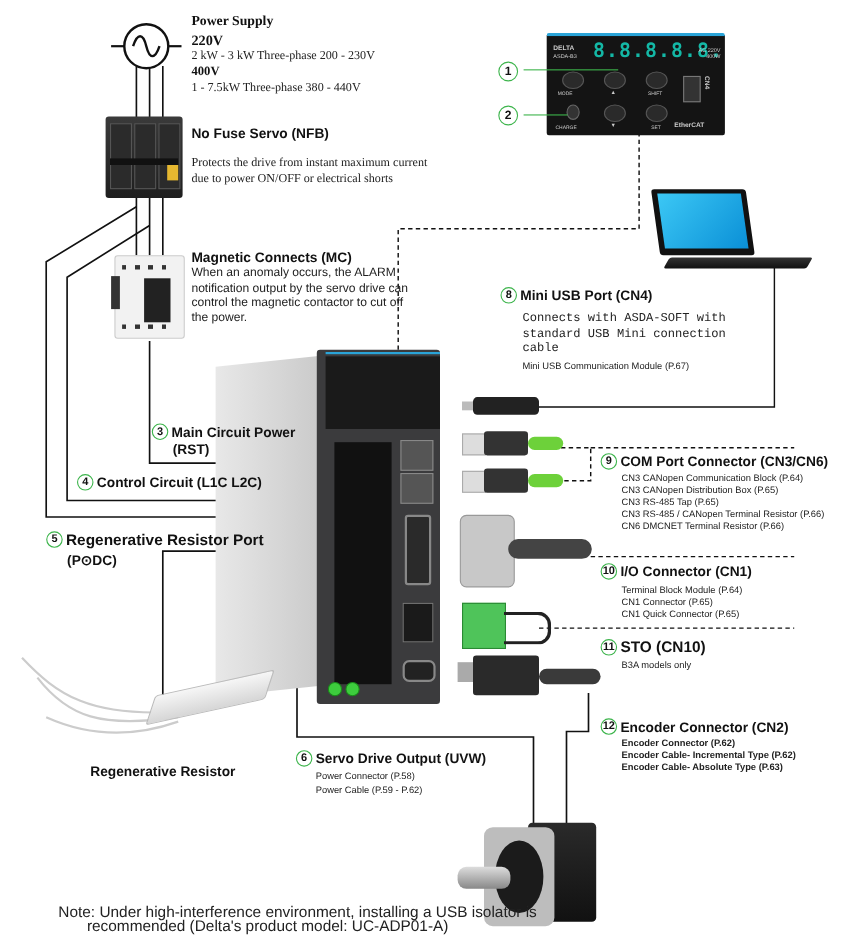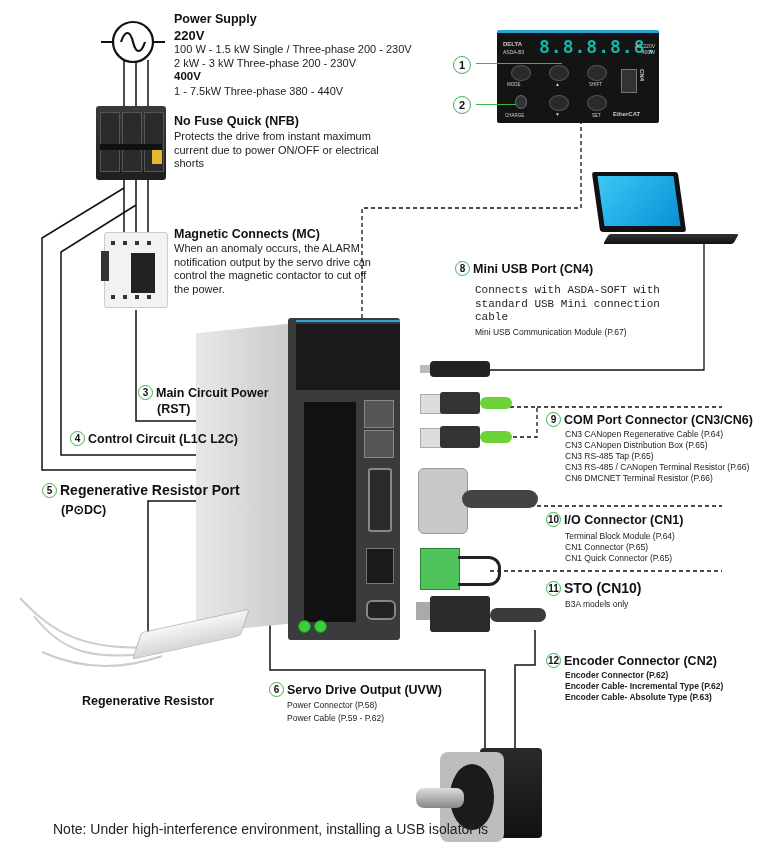--- a/index.html
+++ b/index.html
@@ -54,39 +54,38 @@
   <polyline points="490,370 704,370 704,240" fill="none" stroke="#111" stroke-width="1.3"></polyline>
 
   <polyline points="510,407 537,407 537,437 510,437" fill="none" stroke="#111" stroke-width="1.3" stroke-dasharray="4,3"></polyline>
   <line x1="537" y1="407" x2="722" y2="407" stroke="#111" stroke-width="1.3" stroke-dasharray="4,3"></line>
 
   <line x1="530" y1="506" x2="722" y2="506" stroke="#111" stroke-width="1.3" stroke-dasharray="4,3"></line>
 
   <line x1="490" y1="571" x2="722" y2="571" stroke="#111" stroke-width="1.3" stroke-dasharray="4,3"></line>
 </svg>
 
-<div class="abs" style="left:174px; top:12px;">
+<div class="abs" style="left:174px; top:12px;font-family:Liberation Serif, serif;">
   <div class="h-title">Power Supply</div>
   <div class="h-title" style="font-size:13px; margin-top:2px;">220V</div>
-  <div class="body-txt" style="white-space:nowrap">100 W - 1.5 kW Single / Three-phase 200 - 230V</div>
   <div class="body-txt" style="white-space:nowrap">2 kW - 3 kW Three-phase 200 - 230V</div>
   <div class="h-title" style="font-size:11.5px;">400V</div>
   <div class="body-txt" style="white-space:nowrap; margin-top:3px;">1 - 7.5kW Three-phase 380 - 440V</div>
 </div>
 
 <div class="abs" style="left:96px; top:106px; width:70px; height:74px; background:linear-gradient(#3a3a3a,#1e1e1e); border-radius:3px;">
   <div class="abs" style="left:4px; top:6px; width:18px; height:58px; background:#2b2b2b; border:1px solid #555;"></div>
   <div class="abs" style="left:26px; top:6px; width:18px; height:58px; background:#2b2b2b; border:1px solid #555;"></div>
   <div class="abs" style="left:48px; top:6px; width:18px; height:58px; background:#2b2b2b; border:1px solid #555;"></div>
   <div class="abs" style="left:4px; top:38px; width:62px; height:6px; background:#111;"></div>
   <div class="abs" style="left:56px; top:44px; width:10px; height:14px; background:#e6b830;"></div>
 </div>
 <div class="abs" style="left:174px; top:114px; width:225px;">
-  <div class="h-title">No Fuse Quick (NFB)</div>
-  <div class="body-txt" style="margin-top:2px;">Protects the drive from instant maximum current due to power ON/OFF or electrical shorts</div>
+  <div class="h-title">No Fuse Servo (NFB)</div>
+  <div class="body-txt" style="margin-top:14px;font-family:Liberation Serif, serif;">Protects the drive from instant maximum current due to power ON/OFF or electrical shorts</div>
 </div>
 
 <div class="abs" style="left:104px; top:232px; width:62px; height:74px; background:#f2f2f2; border:1px solid #ccc; border-radius:3px;">
   <div class="abs" style="left:26px; top:20px; width:24px; height:40px; background:#222;"></div>
   <div class="abs" style="left:-4px; top:18px; width:8px; height:30px; background:#333;"></div>
   <div class="abs" style="left:6px; top:8px; width:48px; height:4px; background:repeating-linear-gradient(90deg,#333 0 4px,transparent 4px 12px);"></div>
   <div class="abs" style="left:6px; top:62px; width:48px; height:4px; background:repeating-linear-gradient(90deg,#333 0 4px,transparent 4px 12px);"></div>
 </div>
 <div class="abs" style="left:174px; top:227px; width:200px;">
   <div class="h-title">Magnetic Connects (MC)</div>
@@ -225,21 +224,21 @@
   <div class="body-txt" style="margin-left:20px; margin-top:8px; width:215px;font-family:Liberation Mono, monospace;">Connects with ASDA-SOFT with standard USB Mini connection cable</div>
   <div class="small-txt" style="margin-left:20px; margin-top:2px;">Mini USB Communication Module (P.67)</div>
 </div>
 
 <div class="abs" style="left:546px; top:412px;">
   <div class="lbl-row">
       <span class="num">9</span>
     <span class="h-title">COM Port Connector (CN3/CN6)</span>
     </div>
   <div style="margin-left:19px; margin-top:2px;">
-    <div class="small-txt">CN3 CANopen Regenerative Cable (P.64)</div>
+    <div class="small-txt">CN3 CANopen Communication Block (P.64)</div>
     <div class="small-txt">CN3 CANopen Distribution Box (P.65)</div>
     <div class="small-txt">CN3 RS-485 Tap (P.65)</div>
     <div class="small-txt">CN3 RS-485 / CANopen Terminal Resistor (P.66)</div>
     <div class="small-txt">CN6 DMCNET Terminal Resistor (P.66)</div>
   </div>
 </div>
 
 <div class="abs" style="left:546px; top:512px;">
   <div class="lbl-row">
       <span class="num">10</span>
@@ -267,13 +266,14 @@
     </div>
   <div style="margin-left:19px; margin-top:2px;font-weight:bold;">
     <div class="small-txt">Encoder Connector (P.62)</div>
     <div class="small-txt">Encoder Cable- Incremental Type (P.62)</div>
     <div class="small-txt">Encoder Cable- Absolute Type (P.63)</div>
   </div>
 </div>
 
 <div class="abs" style="left:53px; top:823px; font-size:14px; line-height:12px; color:#222;">
   <div>Note: Under high-interference environment, installing a USB isolator is</div>
+  <div style="margin-left:26px;">recommended (Delta's product model: UC-ADP01-A)</div>
 </div>
 
 </body></html>

